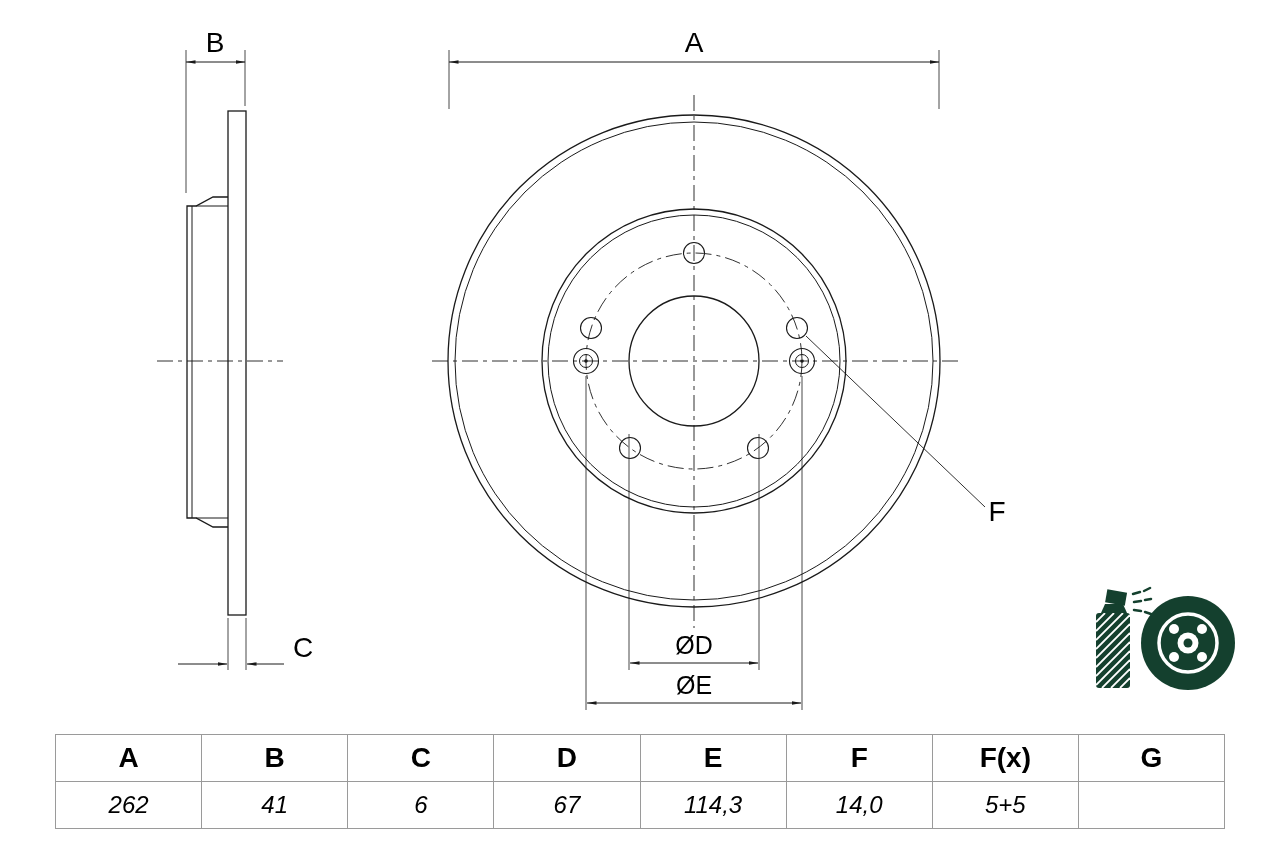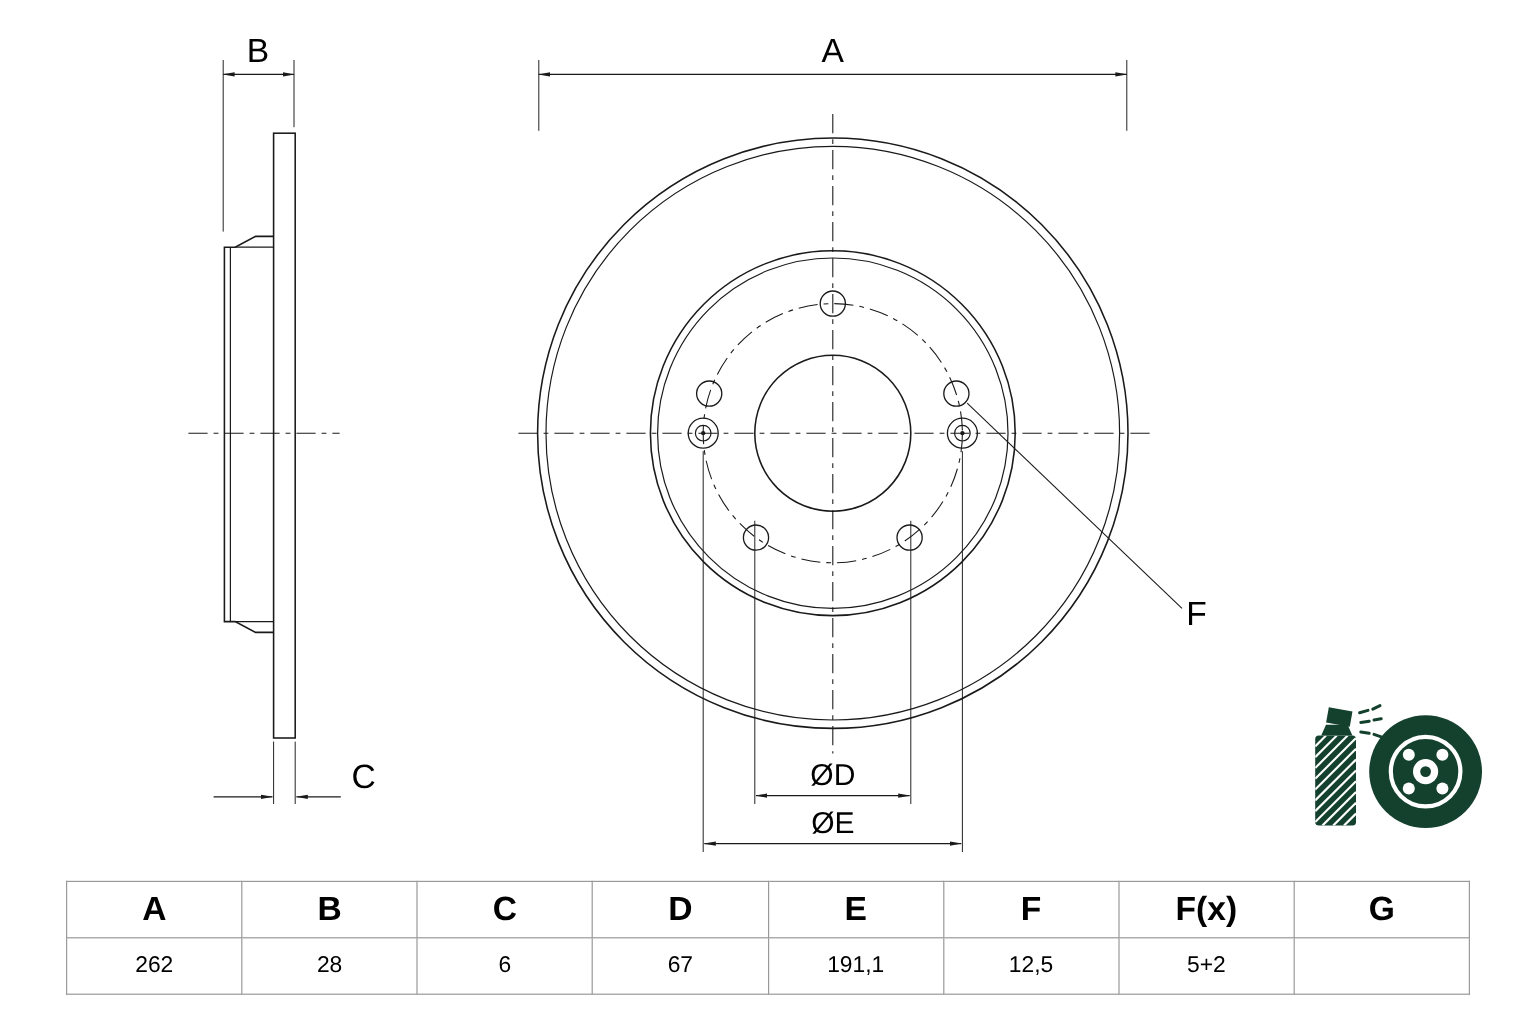--- a/index.html
+++ b/index.html
@@ -15,21 +15,21 @@
   .ext  { fill:none; stroke:#1a1a1a; stroke-width:0.8; }
   .dim  { fill:none; stroke:#1a1a1a; stroke-width:1; }
   .leader { fill:none; stroke:#1a1a1a; stroke-width:0.9; }
   .lbl     { font-family:"Liberation Sans",sans-serif; font-size:28px; fill:#000; text-anchor:middle; }
   .lbl-dia { font-family:"Liberation Sans",sans-serif; font-size:25px; fill:#000; text-anchor:middle; }
 
   
   .dim-table { border-collapse:collapse; margin:4px 0 0 55px; width:1170px; table-layout:fixed; background:#fff; }
   .dim-table th, .dim-table td { border:1px solid #9a9a9a; text-align:center; vertical-align:middle; height:47px; color:#000; }
   .dim-table th { font-size:28px; font-weight:bold; }
-  .dim-table td { font-size:19px; font-weight:normal; }
+  .dim-table td { font-size:24px; font-weight:normal;font-style:italic; }
 </style>
 </head>
 <body>
 
 <div class="page">
 
   <svg class="drawing" width="1280" height="730" viewBox="0 0 1280 730">
     <defs>
       <marker id="arr" viewBox="0 0 10 10" refX="9.5" refY="5" markerWidth="10" markerHeight="10" orient="auto-start-reverse">
         <path d="M0,3.2 L10,5 L0,6.8 Z" fill="#1a1a1a"></path>
@@ -172,24 +172,24 @@
         <th>D</th>
         <th>E</th>
         <th>F</th>
         <th>F(x)</th>
         <th>G</th>
       </tr>
     </thead>
     <tbody>
       <tr>
         <td>262</td>
-        <td>28</td>
+        <td>41</td>
         <td>6</td>
         <td>67</td>
-        <td>191,1</td>
-        <td>12,5</td>
-        <td>5+2</td>
+        <td>114,3</td>
+        <td>14,0</td>
+        <td>5+5</td>
         <td></td>
       </tr>
     </tbody>
   </table>
 
 </div>
 
 </body></html>

